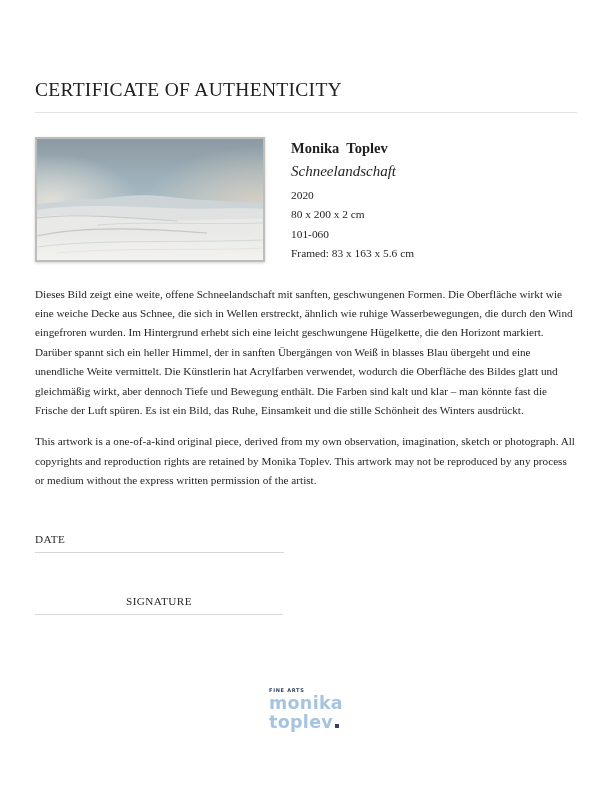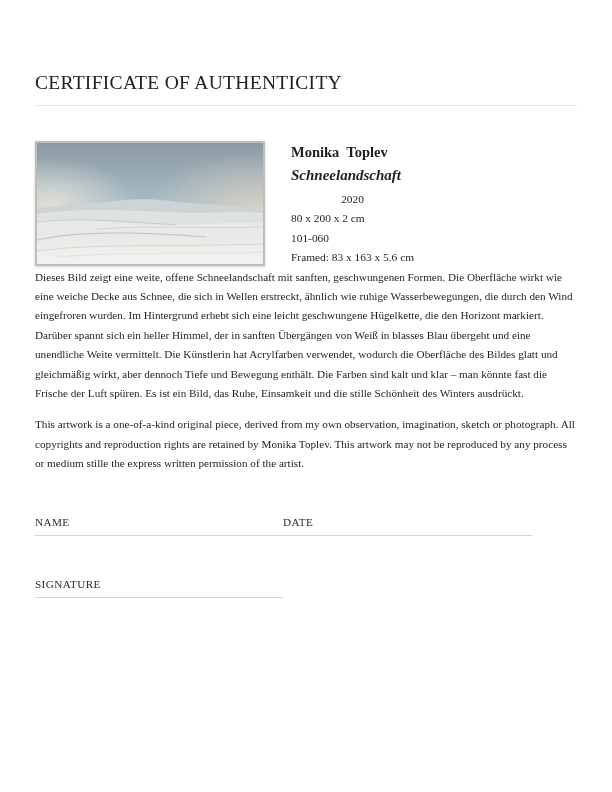--- a/index.html
+++ b/index.html
@@ -1,49 +1,49 @@
 <!DOCTYPE html>
 <html><head>
 <meta charset="utf-8">
 <style>
   html,body{margin:0;padding:0;background:#ffffff;}
   .page{
     width:612px;height:732px;position:relative;background:#ffffff;
     font-family:"Liberation Serif","DejaVu Serif",serif;color:#1f1f1f;
-    box-sizing:border-box;padding:8px 35px;overflow:hidden;
+    box-sizing:border-box;padding:15px 35px;overflow:hidden;
   }
   .title{
     margin-top:62px;font-size:19.5px;line-height:26px;font-weight:400;
     letter-spacing:0.3px;color:#212121;
   }
   .title-rule{
     margin-top:9px;height:0;border:none;border-top:1.5px solid #e3e3e3;
   }
-  .artwork-row{margin-top:35px;display:flex;}
+  .artwork-row{margin-top:24px;display:flex;}
   .painting{
     width:226px;height:121px;border:2px solid #bdbdba;flex:0 0 auto;
     box-shadow:0 1px 3px rgba(0,0,0,0.18);background:#aebfc7;
   }
   .painting svg{display:block;width:100%;height:100%;}
   .details{padding-left:26px;padding-top:1px;}
   .artist-name{
     font-size:14.5px;font-weight:700;line-height:20px;white-space:pre-wrap;
   }
   .artwork-title{
-    font-size:15px;font-weight:700;font-style:italic;line-height:21px;margin-top:3px;
+    font-size:15px;font-weight:400;font-style:italic;line-height:21px;margin-top:3px;
   }
   .meta-line{font-size:11.4px;line-height:19.4px;}
-  .meta-line.first{margin-top:4px;text-align:center;}
+  .meta-line.first{margin-top:4px;}
   .body-para{
     font-size:11.2px;line-height:19.4px;margin:0;color:#1e1e1e;
   }
-  .para-1{}
+  .para-1{margin-top:21px;}
   .para-2{margin-top:12px;}
   .sig-row{display:flex;margin-top:42px;}
-  .sig-row.second{}
+  .sig-row.second{text-align:center;}
   .sig-field{
     border-bottom:1.5px solid #d6d6d6;padding-bottom:7px;
     font-size:11.2px;letter-spacing:0.4px;color:#2a2a2a;
   }
   .sig-name{width:248px;}
   .sig-date{width:249px;}
   .sig-signature{width:248px;}
   .logo{
     position:absolute;left:50%;top:687px;transform:translateX(-50%);
     font-family:"DejaVu Sans","Liberation Sans",sans-serif;
@@ -112,24 +112,28 @@
       <div class="artwork-title">Schneelandschaft</div>
       <div class="meta-line first">2020</div>
       <div class="meta-line">80 x 200 x 2 cm</div>
       <div class="meta-line">101-060</div>
       <div class="meta-line">Framed: 83 x 163 x 5.6 cm</div>
     </div>
   </div>
 
   <p class="body-para para-1">Dieses Bild zeigt eine weite, offene Schneelandschaft mit sanften, geschwungenen Formen. Die Oberfläche wirkt wie eine weiche Decke aus Schnee, die sich in Wellen erstreckt, ähnlich wie ruhige Wasserbewegungen, die durch den Wind eingefroren wurden. Im Hintergrund erhebt sich eine leicht geschwungene Hügelkette, die den Horizont markiert. Darüber spannt sich ein heller Himmel, der in sanften Übergängen von Weiß in blasses Blau übergeht und eine unendliche Weite vermittelt. Die Künstlerin hat Acrylfarben verwendet, wodurch die Oberfläche des Bildes glatt und gleichmäßig wirkt, aber dennoch Tiefe und Bewegung enthält. Die Farben sind kalt und klar – man könnte fast die Frische der Luft spüren. Es ist ein Bild, das Ruhe, Einsamkeit und die stille Schönheit des Winters ausdrückt.</p>
 
-  <p class="body-para para-2">This artwork is a one-of-a-kind original piece, derived from my own observation, imagination, sketch or photograph. All copyrights and reproduction rights are retained by Monika  Toplev. This artwork may not be reproduced by any process or medium stille the express written permission of the artist.</p>
+  <p class="body-para para-2">This artwork is a one-of-a-kind original piece, derived from my own observation, imagination, sketch or photograph. All copyrights and reproduction rights are retained by Monika  Toplev. This artwork may not be reproduced by any process or medium without the express written permission of the artist.</p>
 
   <div class="sig-row">
-    <div class="sig-field sig-name">NAME</div>
     <div class="sig-field sig-date">DATE</div>
   </div>
   <div class="sig-row second">
     <div class="sig-field sig-signature">SIGNATURE</div>
   </div>
 
+  <div class="logo">
+    <div class="logo-tagline">FINE ARTS</div>
+    <div class="logo-name">monika</div>
+    <div class="logo-name"><span>toplev</span><span class="logo-dot"></span></div>
+  </div>
 
 </div>
 
 </body></html>

